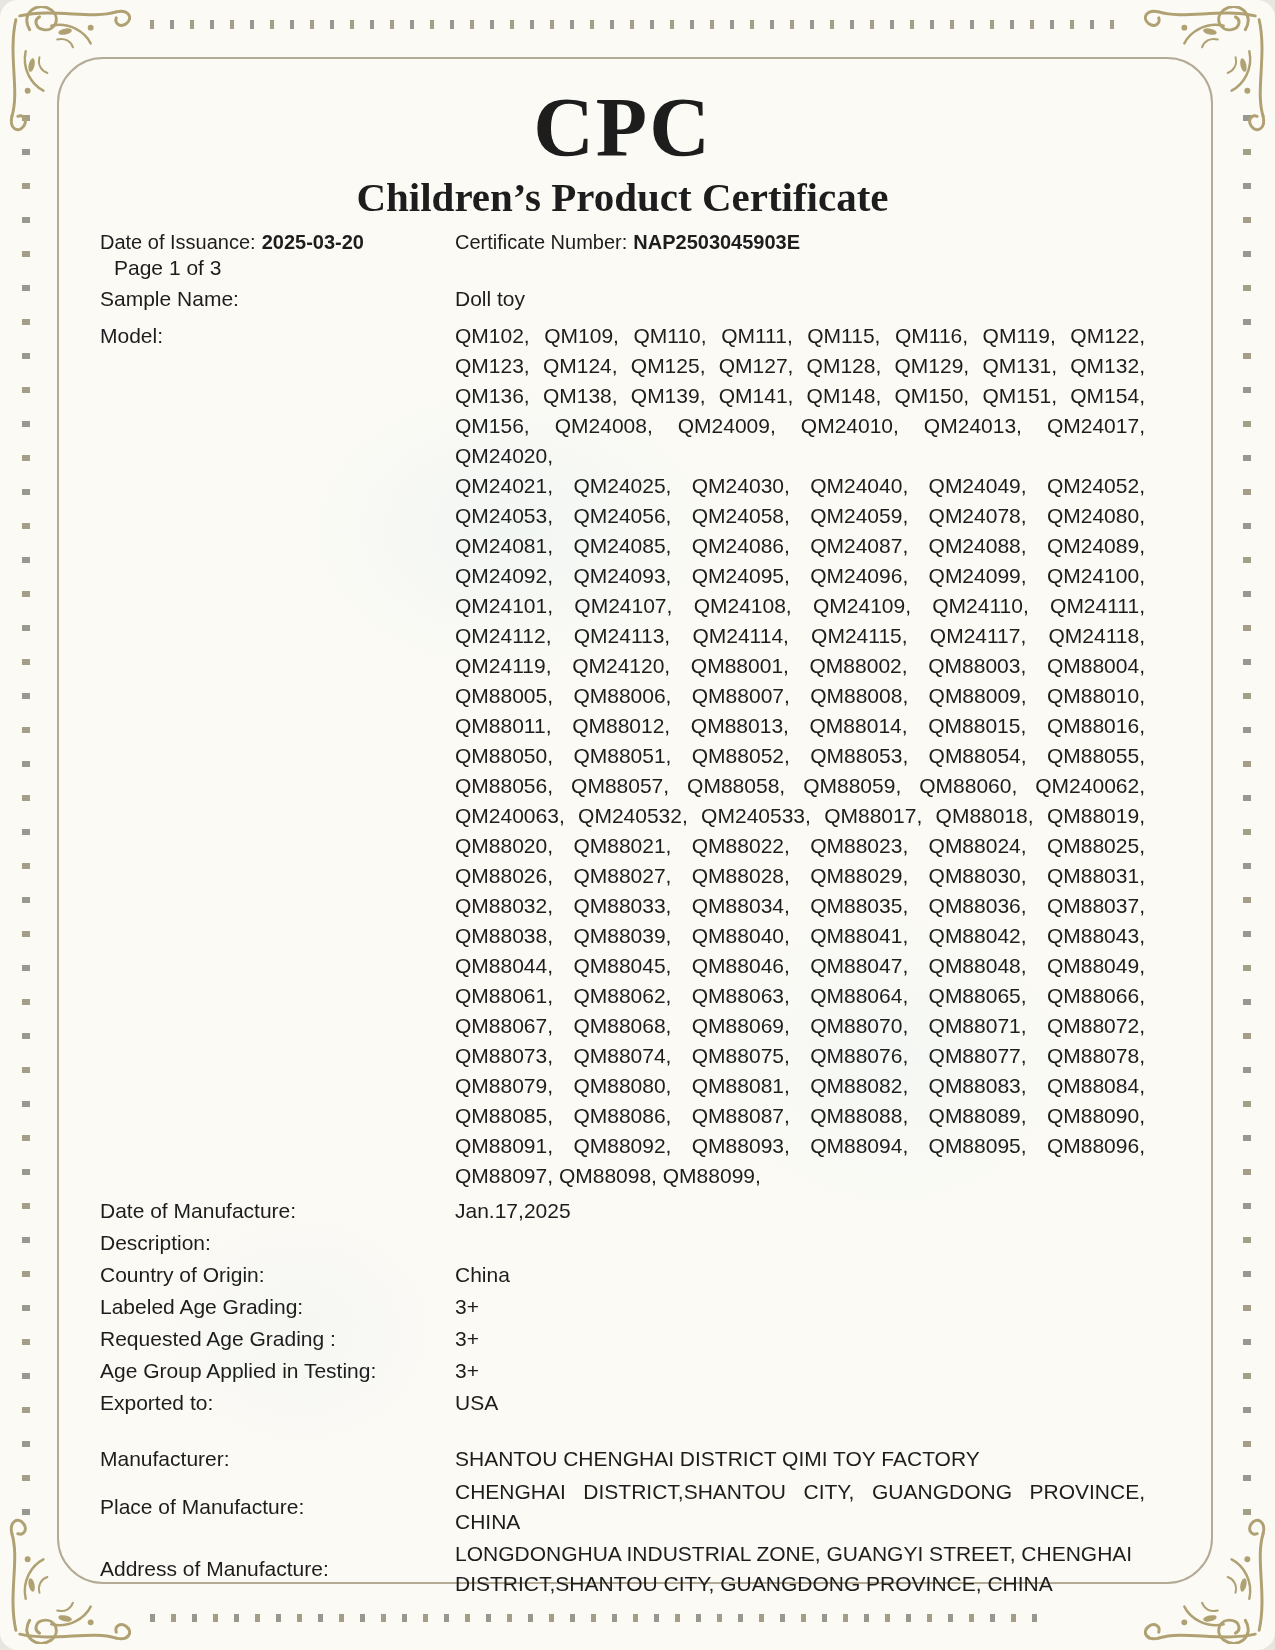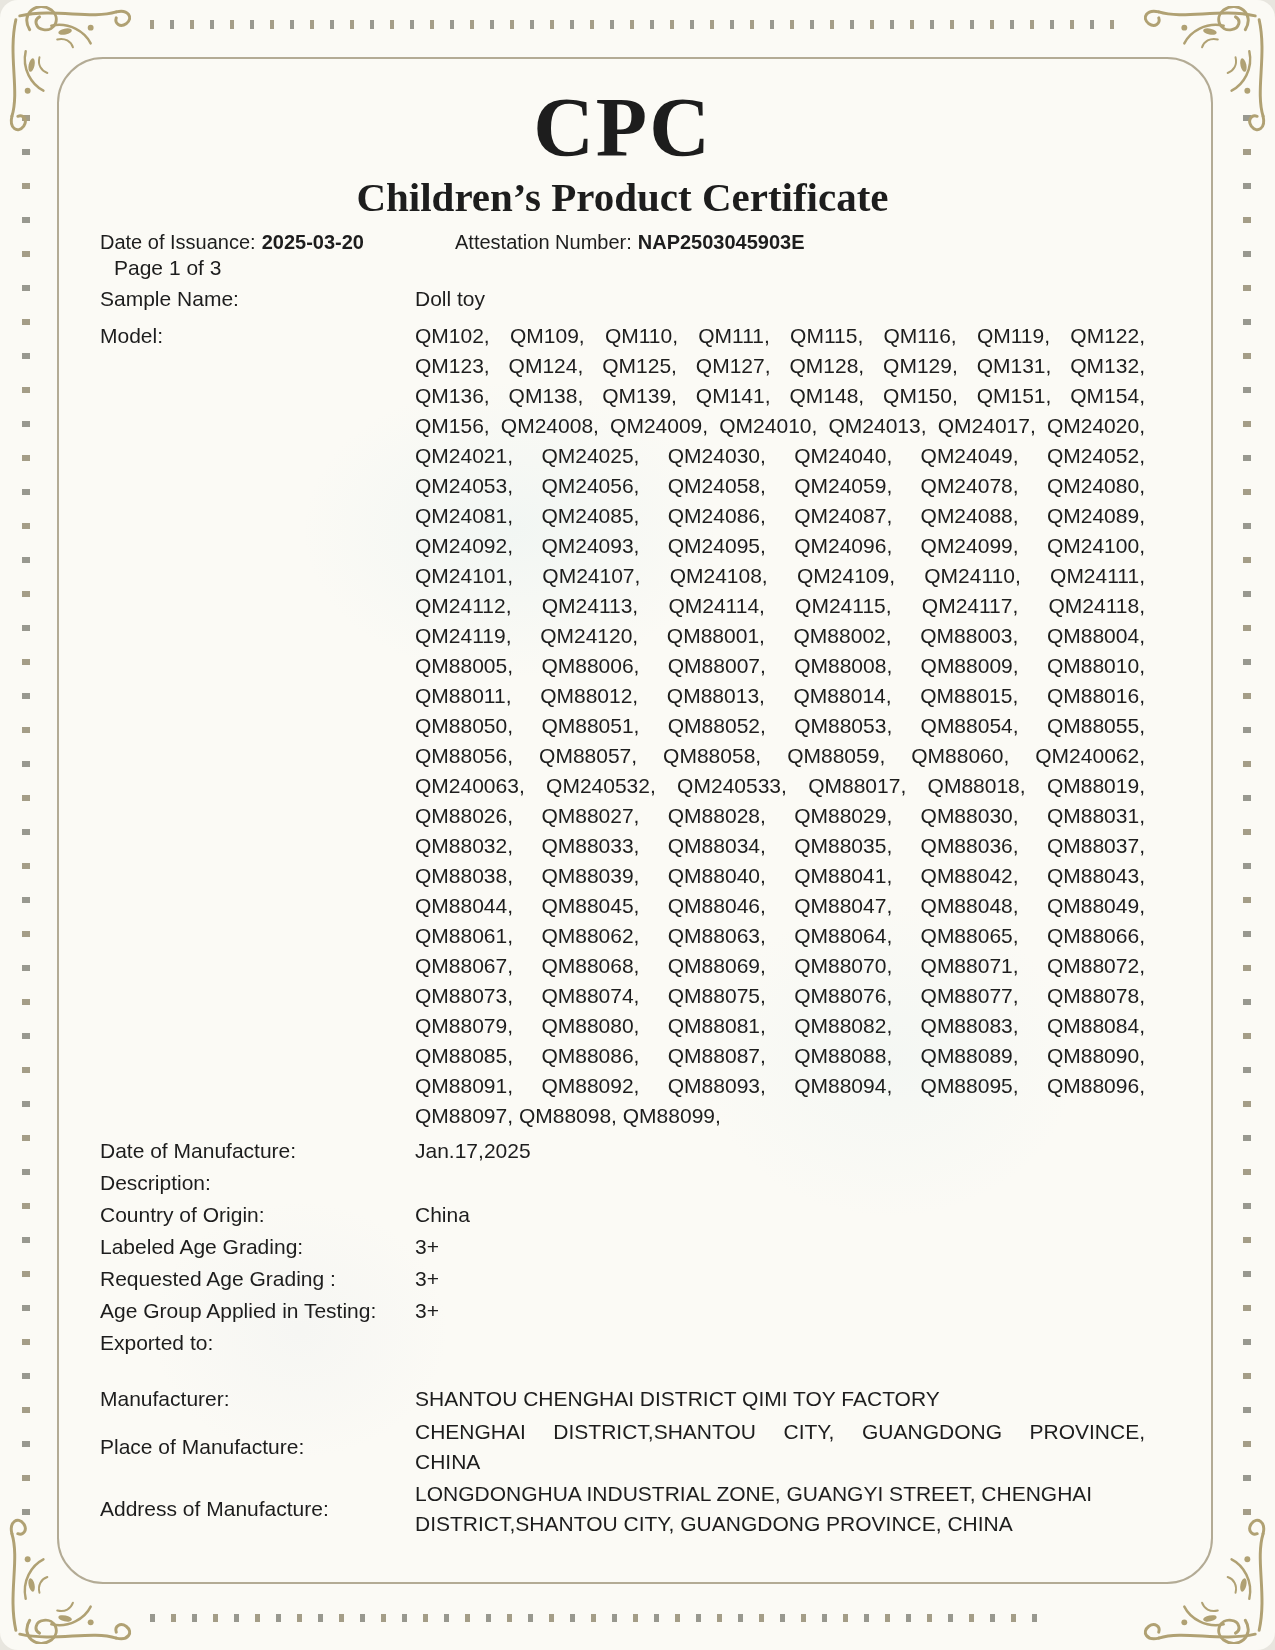--- a/index.html
+++ b/index.html
@@ -61,21 +61,21 @@
   }
   .issuance-row{
     display:grid;grid-template-columns:355px auto;
     font-size:20px;line-height:26px;margin-top:11px;
   }
   .inline-pair .lbl{margin-right:6px;}
   .issuance-row b{font-weight:700;}
   .page-line{font-size:21px;line-height:26px;padding-left:14px;}
   .row{
     display:grid;grid-template-columns:315px 1fr;
-    font-size:21px;line-height:32px;
+    font-size:21px;line-height:32px;gap:40px;
   }
   .row.sample{line-height:30px;margin-top:3px;}
   .row.model-row{line-height:30px;margin-top:7px;}
   .model-list{width:100%;}
   .model-line{
     text-align:justify;text-align-last:justify;
     font-size:21px;line-height:30px;white-space:normal;
   }
   .model-line.last{text-align-last:left;}
   .fields-block{margin-top:4px;}
@@ -189,21 +189,21 @@
   <div class="content">
 
     <div class="title">CPC</div>
     <div class="subtitle">Children’s Product Certificate</div>
 
     <div class="issuance-row">
       <span class="inline-pair">
         <span class="lbl">Date of Issuance:</span><b>2025-03-20</b>
       </span>
       <span class="inline-pair">
-        <span class="lbl">Attestation Number:</span><b>NAP2503045903E</b>
+        <span class="lbl">Certificate Number:</span><b>NAP2503045903E</b>
       </span>
     </div>
 
     <div class="page-line">Page 1 of 3</div>
 
     <div class="row sample">
       <span class="label">Sample Name:</span>
       <span class="value">Doll toy</span>
     </div>
 
@@ -219,20 +219,21 @@
         <div class="model-line">QM24081, QM24085, QM24086, QM24087, QM24088, QM24089,</div>
         <div class="model-line">QM24092, QM24093, QM24095, QM24096, QM24099, QM24100,</div>
         <div class="model-line">QM24101, QM24107, QM24108, QM24109, QM24110, QM24111,</div>
         <div class="model-line">QM24112, QM24113, QM24114, QM24115, QM24117, QM24118,</div>
         <div class="model-line">QM24119, QM24120, QM88001, QM88002, QM88003, QM88004,</div>
         <div class="model-line">QM88005, QM88006, QM88007, QM88008, QM88009, QM88010,</div>
         <div class="model-line">QM88011, QM88012, QM88013, QM88014, QM88015, QM88016,</div>
         <div class="model-line">QM88050, QM88051, QM88052, QM88053, QM88054, QM88055,</div>
         <div class="model-line">QM88056, QM88057, QM88058, QM88059, QM88060, QM240062,</div>
         <div class="model-line">QM240063, QM240532, QM240533, QM88017, QM88018, QM88019,</div>
+        <div class="model-line">QM88020, QM88021, QM88022, QM88023, QM88024, QM88025,</div>
         <div class="model-line">QM88026, QM88027, QM88028, QM88029, QM88030, QM88031,</div>
         <div class="model-line">QM88032, QM88033, QM88034, QM88035, QM88036, QM88037,</div>
         <div class="model-line">QM88038, QM88039, QM88040, QM88041, QM88042, QM88043,</div>
         <div class="model-line">QM88044, QM88045, QM88046, QM88047, QM88048, QM88049,</div>
         <div class="model-line">QM88061, QM88062, QM88063, QM88064, QM88065, QM88066,</div>
         <div class="model-line">QM88067, QM88068, QM88069, QM88070, QM88071, QM88072,</div>
         <div class="model-line">QM88073, QM88074, QM88075, QM88076, QM88077, QM88078,</div>
         <div class="model-line">QM88079, QM88080, QM88081, QM88082, QM88083, QM88084,</div>
         <div class="model-line">QM88085, QM88086, QM88087, QM88088, QM88089, QM88090,</div>
         <div class="model-line">QM88091, QM88092, QM88093, QM88094, QM88095, QM88096,</div>
@@ -260,20 +261,21 @@
       <div class="row">
         <span class="label">Requested Age Grading :</span>
         <span class="value">3+</span>
       </div>
       <div class="row">
         <span class="label">Age Group Applied in Testing:</span>
         <span class="value">3+</span>
       </div>
       <div class="row">
         <span class="label">Exported to:</span>
+        <span class="value">USA</span>
       </div>
 
       <div class="row mfr">
         <span class="label">Manufacturer:</span>
         <span class="value">SHANTOU CHENGHAI DISTRICT QIMI TOY FACTORY</span>
       </div>
 
       <div class="row tall">
         <span class="label">Place of Manufacture:</span>
         <div class="vlines">

